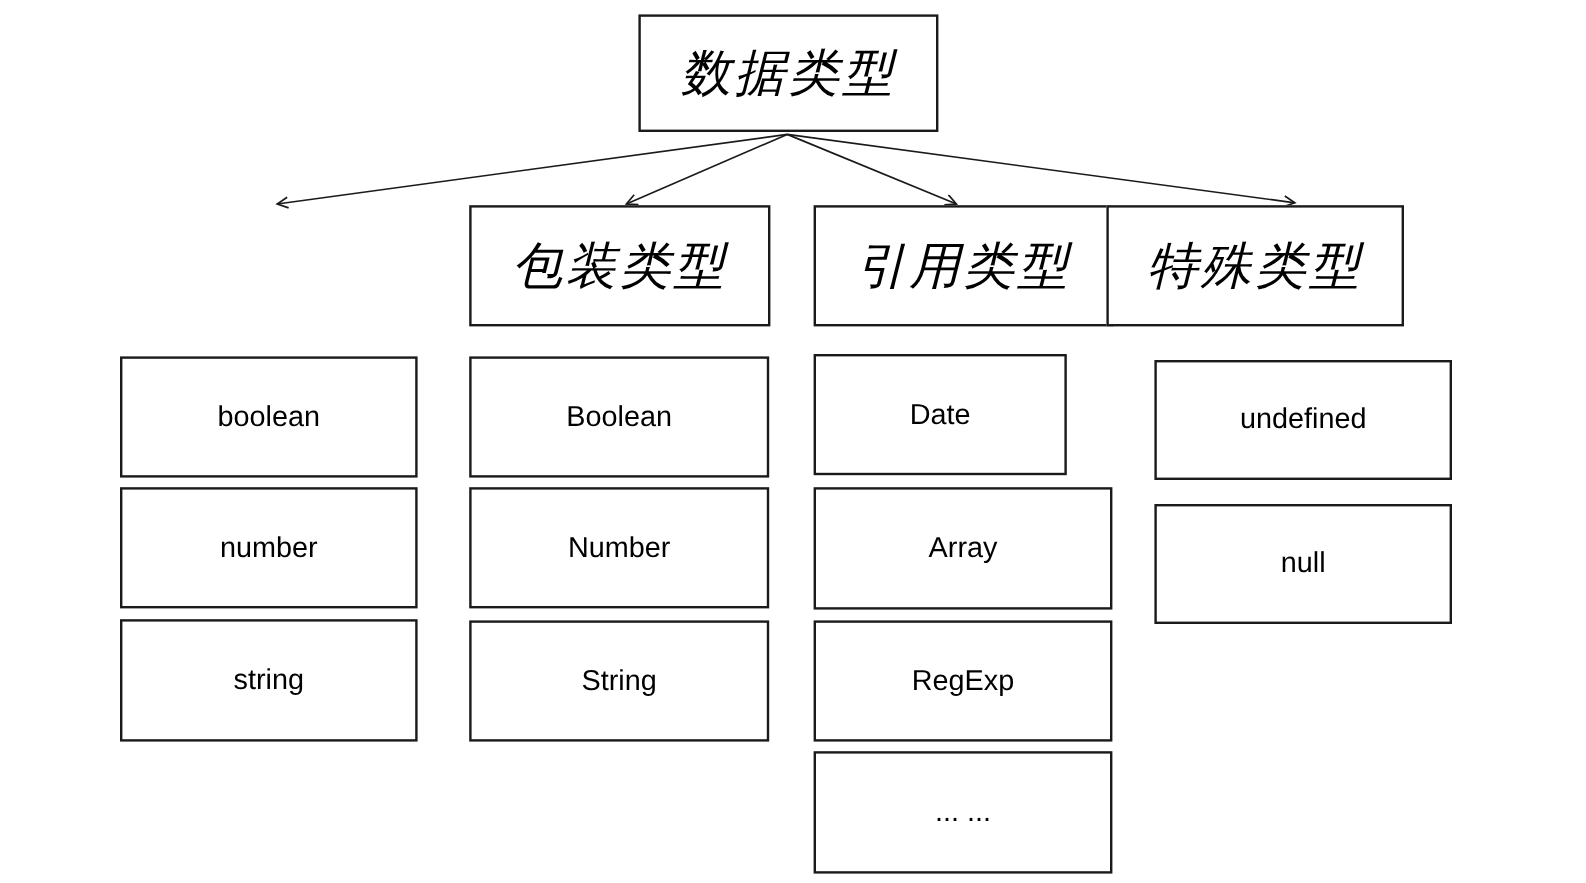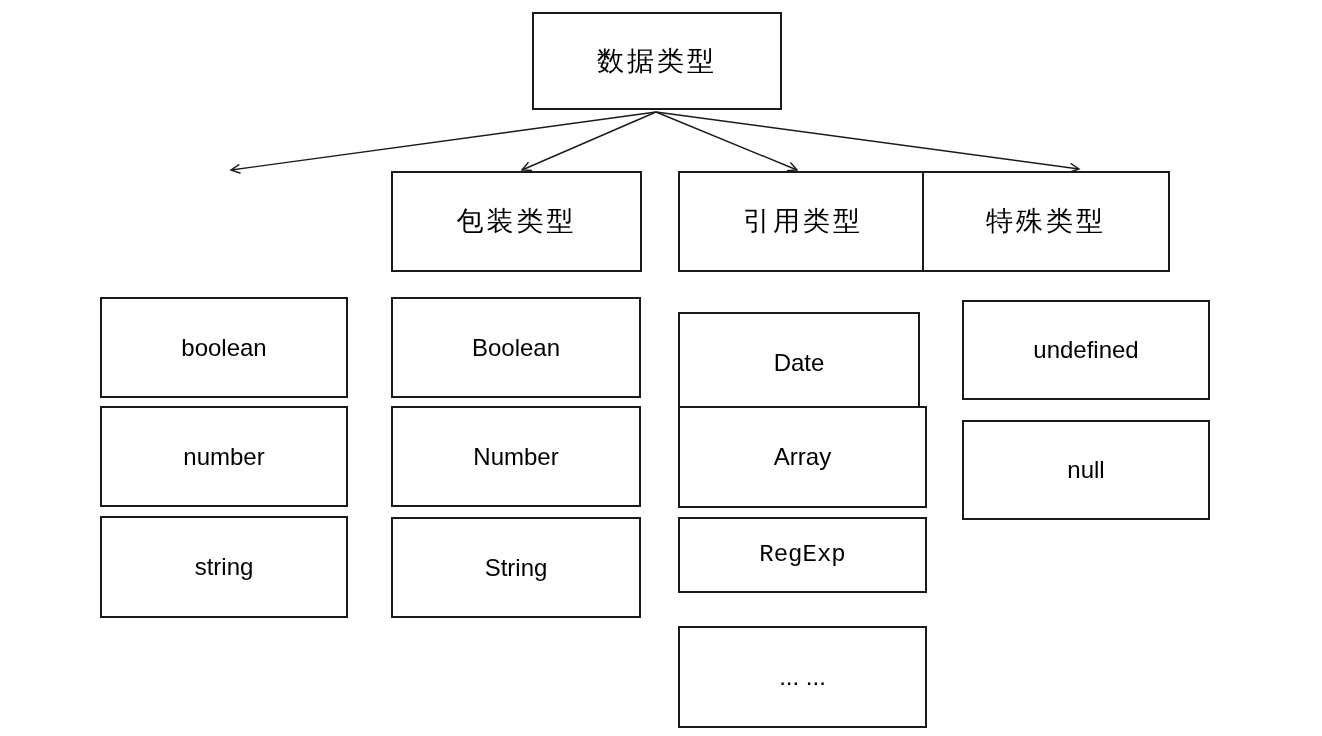--- a/index.html
+++ b/index.html
@@ -30,42 +30,43 @@
     border: 2px solid #1a1a1a;
     background: #ffffff;
     display: flex;
     align-items: center;
     justify-content: center;
     font-size: 24px;
     line-height: 1;
     white-space: nowrap;
   }
   .node.cn {
-    font-size: 27px;
+    font-size: 42px;
     letter-spacing: 3px;
+    font-style: italic;
   }
   
   .n-root   { left: 532px; top: 12px;  width: 250px; height: 98px; }
   
   .n-cat1   { left: 100px; top: 171px; width: 249px; height: 101px; }
   .n-cat2   { left: 391px; top: 171px; width: 251px; height: 101px; }
   .n-cat3   { left: 678px; top: 171px; width: 250px; height: 101px; }
   .n-cat4   { left: 922px; top: 171px; width: 248px; height: 101px; }
   
   .n-c1-0   { left: 100px; top: 297px; width: 248px; height: 101px; }
   .n-c1-1   { left: 100px; top: 406px; width: 248px; height: 101px; }
   .n-c1-2   { left: 100px; top: 516px; width: 248px; height: 102px; }
   
   .n-c2-0   { left: 391px; top: 297px; width: 250px; height: 101px; }
   .n-c2-1   { left: 391px; top: 406px; width: 250px; height: 101px; }
   .n-c2-2   { left: 391px; top: 517px; width: 250px; height: 101px; }
   
-  .n-c3-0   { left: 678px; top: 312px; width: 242px; height: 101px; }
+  .n-c3-0   { left: 678px; top: 295px; width: 211px; height: 101px; }
   .n-c3-1   { left: 678px; top: 406px; width: 249px; height: 102px; }
-  .n-c3-2   { left: 678px; top: 517px; width: 249px; height: 76px; font-family: Liberation Mono, monospace; }
+  .n-c3-2   { left: 678px; top: 517px; width: 249px; height: 101px; }
   .n-c3-3   { left: 678px; top: 626px; width: 249px; height: 102px; }
   
   .n-c4-0   { left: 962px; top: 300px; width: 248px; height: 100px; }
   .n-c4-1   { left: 962px; top: 420px; width: 248px; height: 100px; }
 </style>
 </head>
 <body>
 
 <div class="canvas">
 

